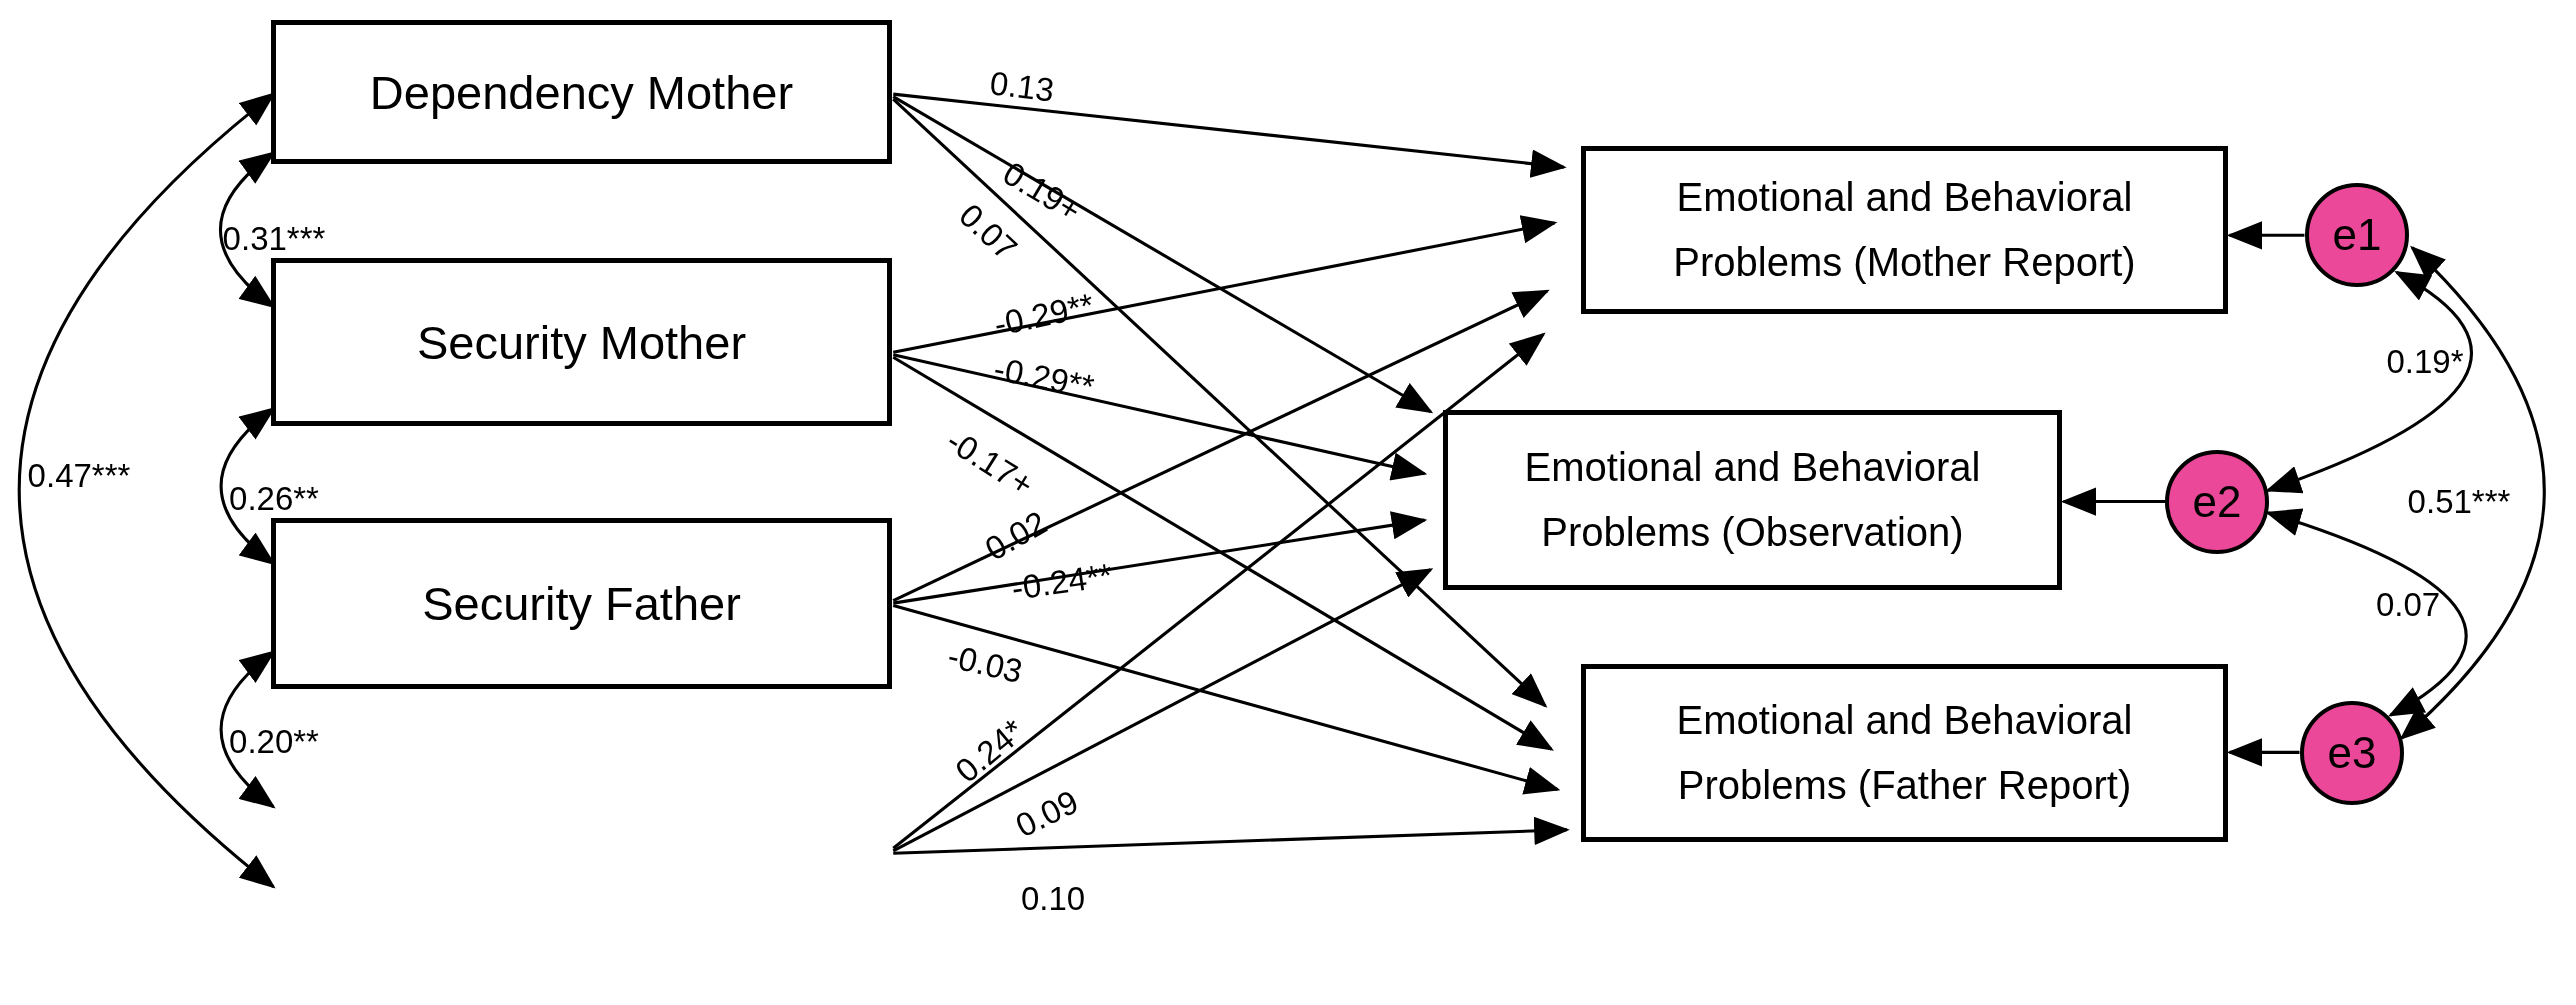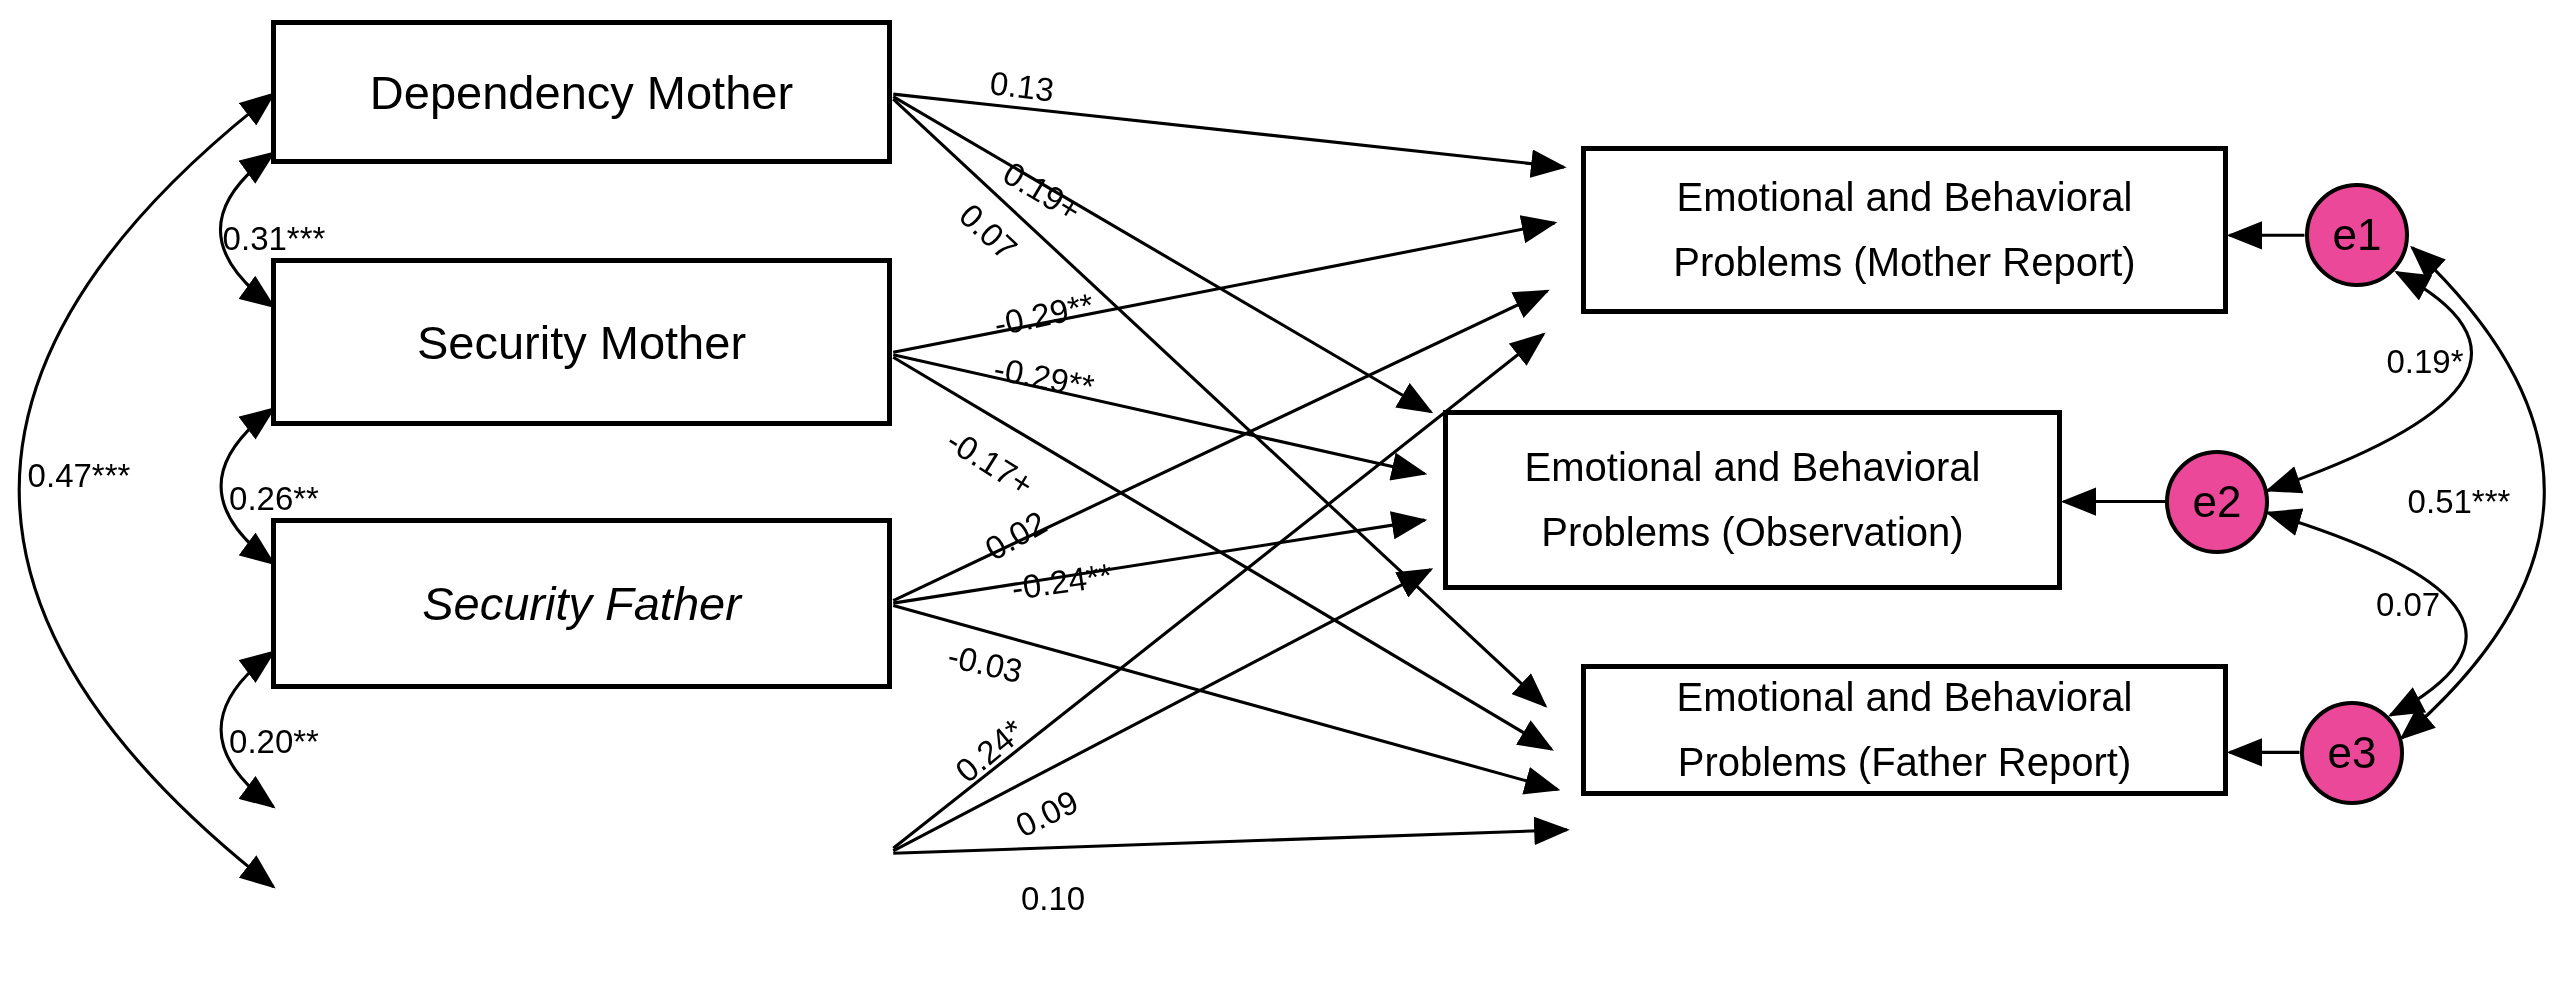--- a/index.html
+++ b/index.html
@@ -65,31 +65,31 @@
       <path d="M 3895,400 Q 4330,805 3878,1192" marker-start="url(#arrS)" marker-end="url(#arrE)"></path>
     </g>
   </svg>
 
   <div class="box left" style="left:271px;top:20.4px;width:621px;height:144px;">
     <span class="lbl">Dependency Mother</span>
   </div>
   <div class="box left" style="left:271px;top:258px;width:621px;height:168px;">
     <span class="lbl">Security Mother</span>
   </div>
-  <div class="box left" style="left:271px;top:518px;width:621px;height:171px;font-style:italic;">
+  <div class="box left" style="left:271px;top:518px;width:621px;height:171px;">
     <span class="lbl">Security Father</span>
   </div>
 
   <div class="box right" style="left:1581px;top:146px;width:647px;height:168px;">
     <span class="lbl">Emotional and Behavioral Problems (Mother Report)</span>
   </div>
   <div class="box right" style="left:1443px;top:410px;width:619px;height:180px;">
     <span class="lbl">Emotional and Behavioral Problems (Observation)</span>
   </div>
-  <div class="box right" style="left:1581px;top:664px;width:647px;height:132px;">
+  <div class="box right" style="left:1581px;top:664px;width:647px;height:178px;">
     <span class="lbl">Emotional and Behavioral Problems (Father Report)</span>
   </div>
 
   <div class="ecircle" style="left:2305px;top:183px;">
     <span>e1</span>
   </div>
   <div class="ecircle" style="left:2165px;top:450px;">
     <span>e2</span>
   </div>
   <div class="ecircle" style="left:2300px;top:701px;">

